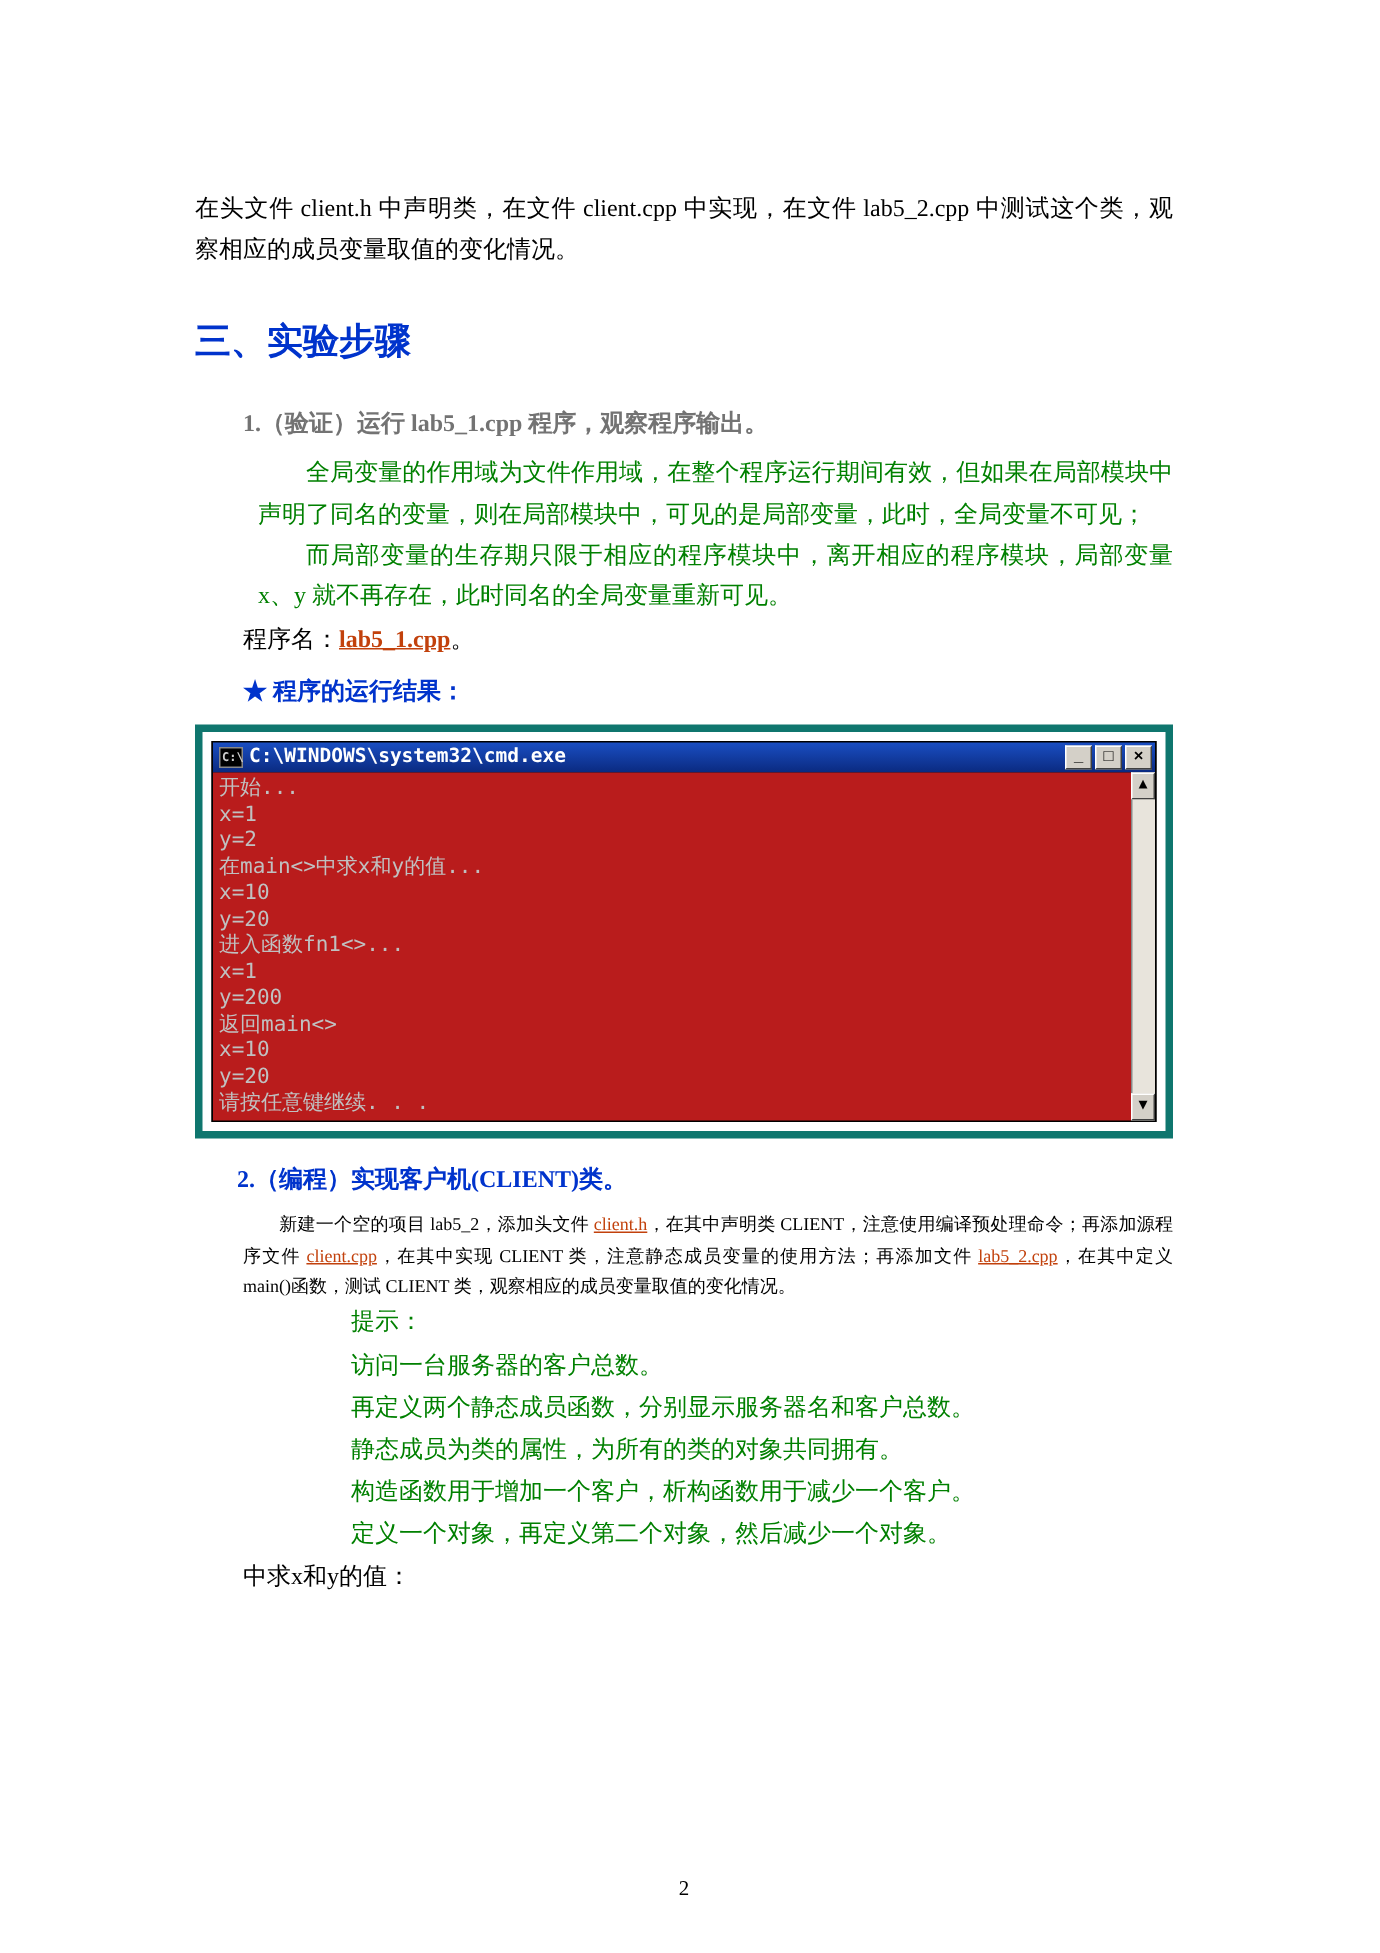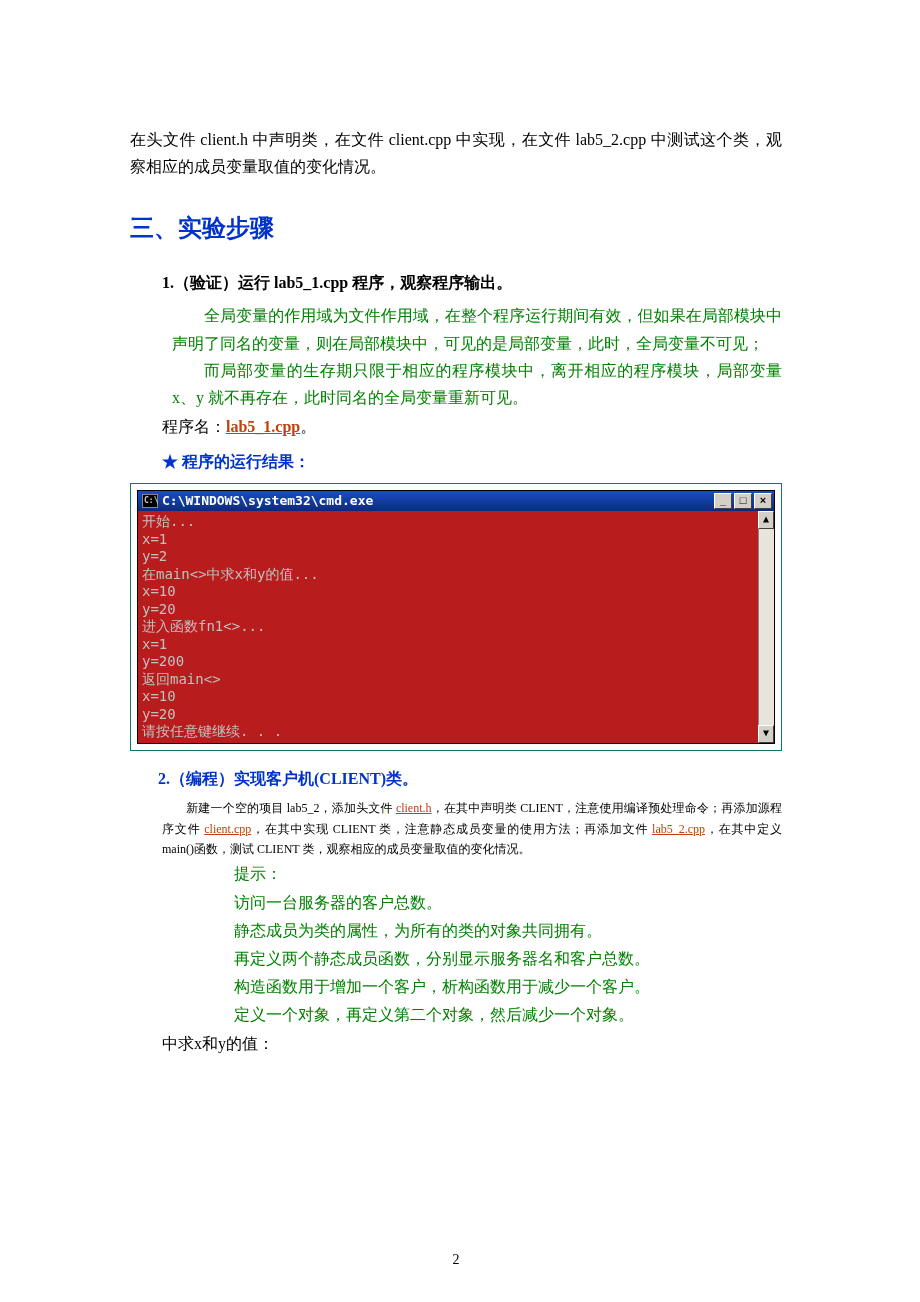--- a/index.html
+++ b/index.html
@@ -24,40 +24,40 @@
   }
   .h2 {
     color: #0033cc;
     font-size: 24px;
     font-weight: bold;
     margin: 18px 0 20px 0;
     font-family: "SimHei", "Heiti SC", sans-serif;
   }
   .sub-indent { margin-left: 32px; }
   .step-title {
-    color: #000000;
+    color: #737373;
     font-weight: bold;
     font-size: 16px;
     margin-bottom: 6px;
   }
   .green { color: #008000; }
   .red { color: #c2410c; text-decoration: underline; }
   .para-block {
     margin-left: 10px;
     text-align: justify;
   }
   .star-line {
     color: #0033cc;
     font-weight: bold;
     font-size: 16px;
     margin: 8px 0 8px 0;
   }
 
   .cmd-outer {
-    border: 1px solid #0f766e;
+    border: 5px solid #0f766e;
     padding: 6px;
     background: #fff;
     margin: 6px 0 14px 0;
   }
   .cmd-window {
     border: 1px solid #000;
     background: #000;
     font-family: "NSimSun", "SimSun", monospace;
   }
   .cmd-titlebar {
@@ -223,22 +223,22 @@
 
   <div class="step2-title">2.（编程）实现客户机(CLIENT)类。</div>
 
   <div class="step2-body">
     <span style="display:inline-block;width:2em;"></span><span>新建一个空的项目 lab5_2，添加头文件 </span><span class="red">client.h</span><span>，在其中声明类 CLIENT，注意使用编译预处理命令；再添加源程序文件 </span><span class="red">client.cpp</span><span>，在其中实现 CLIENT 类，注意静态成员变量的使用方法；再添加文件 </span><span class="red">lab5_2.cpp</span><span>，在其中定义 main()函数，测试 CLIENT 类，观察相应的成员变量取值的变化情况。</span>
   </div>
 
   <div class="hints">
     <div>提示：</div>
     <div>访问一台服务器的客户总数。</div>
+    <div>再定义两个静态成员函数，分别显示服务器名和客户总数。</div>
     <div>静态成员为类的属性，为所有的类的对象共同拥有。</div>
-    <div>再定义两个静态成员函数，分别显示服务器名和客户总数。</div>
     <div>构造函数用于增加一个客户，析构函数用于减少一个客户。</div>
     <div>定义一个对象，再定义第二个对象，然后减少一个对象。</div>
   </div>
 
   <div class="ref-line">中求x和y的值：</div>
 
   <div class="page-num">2</div>
 </div>
 
 </body></html>

